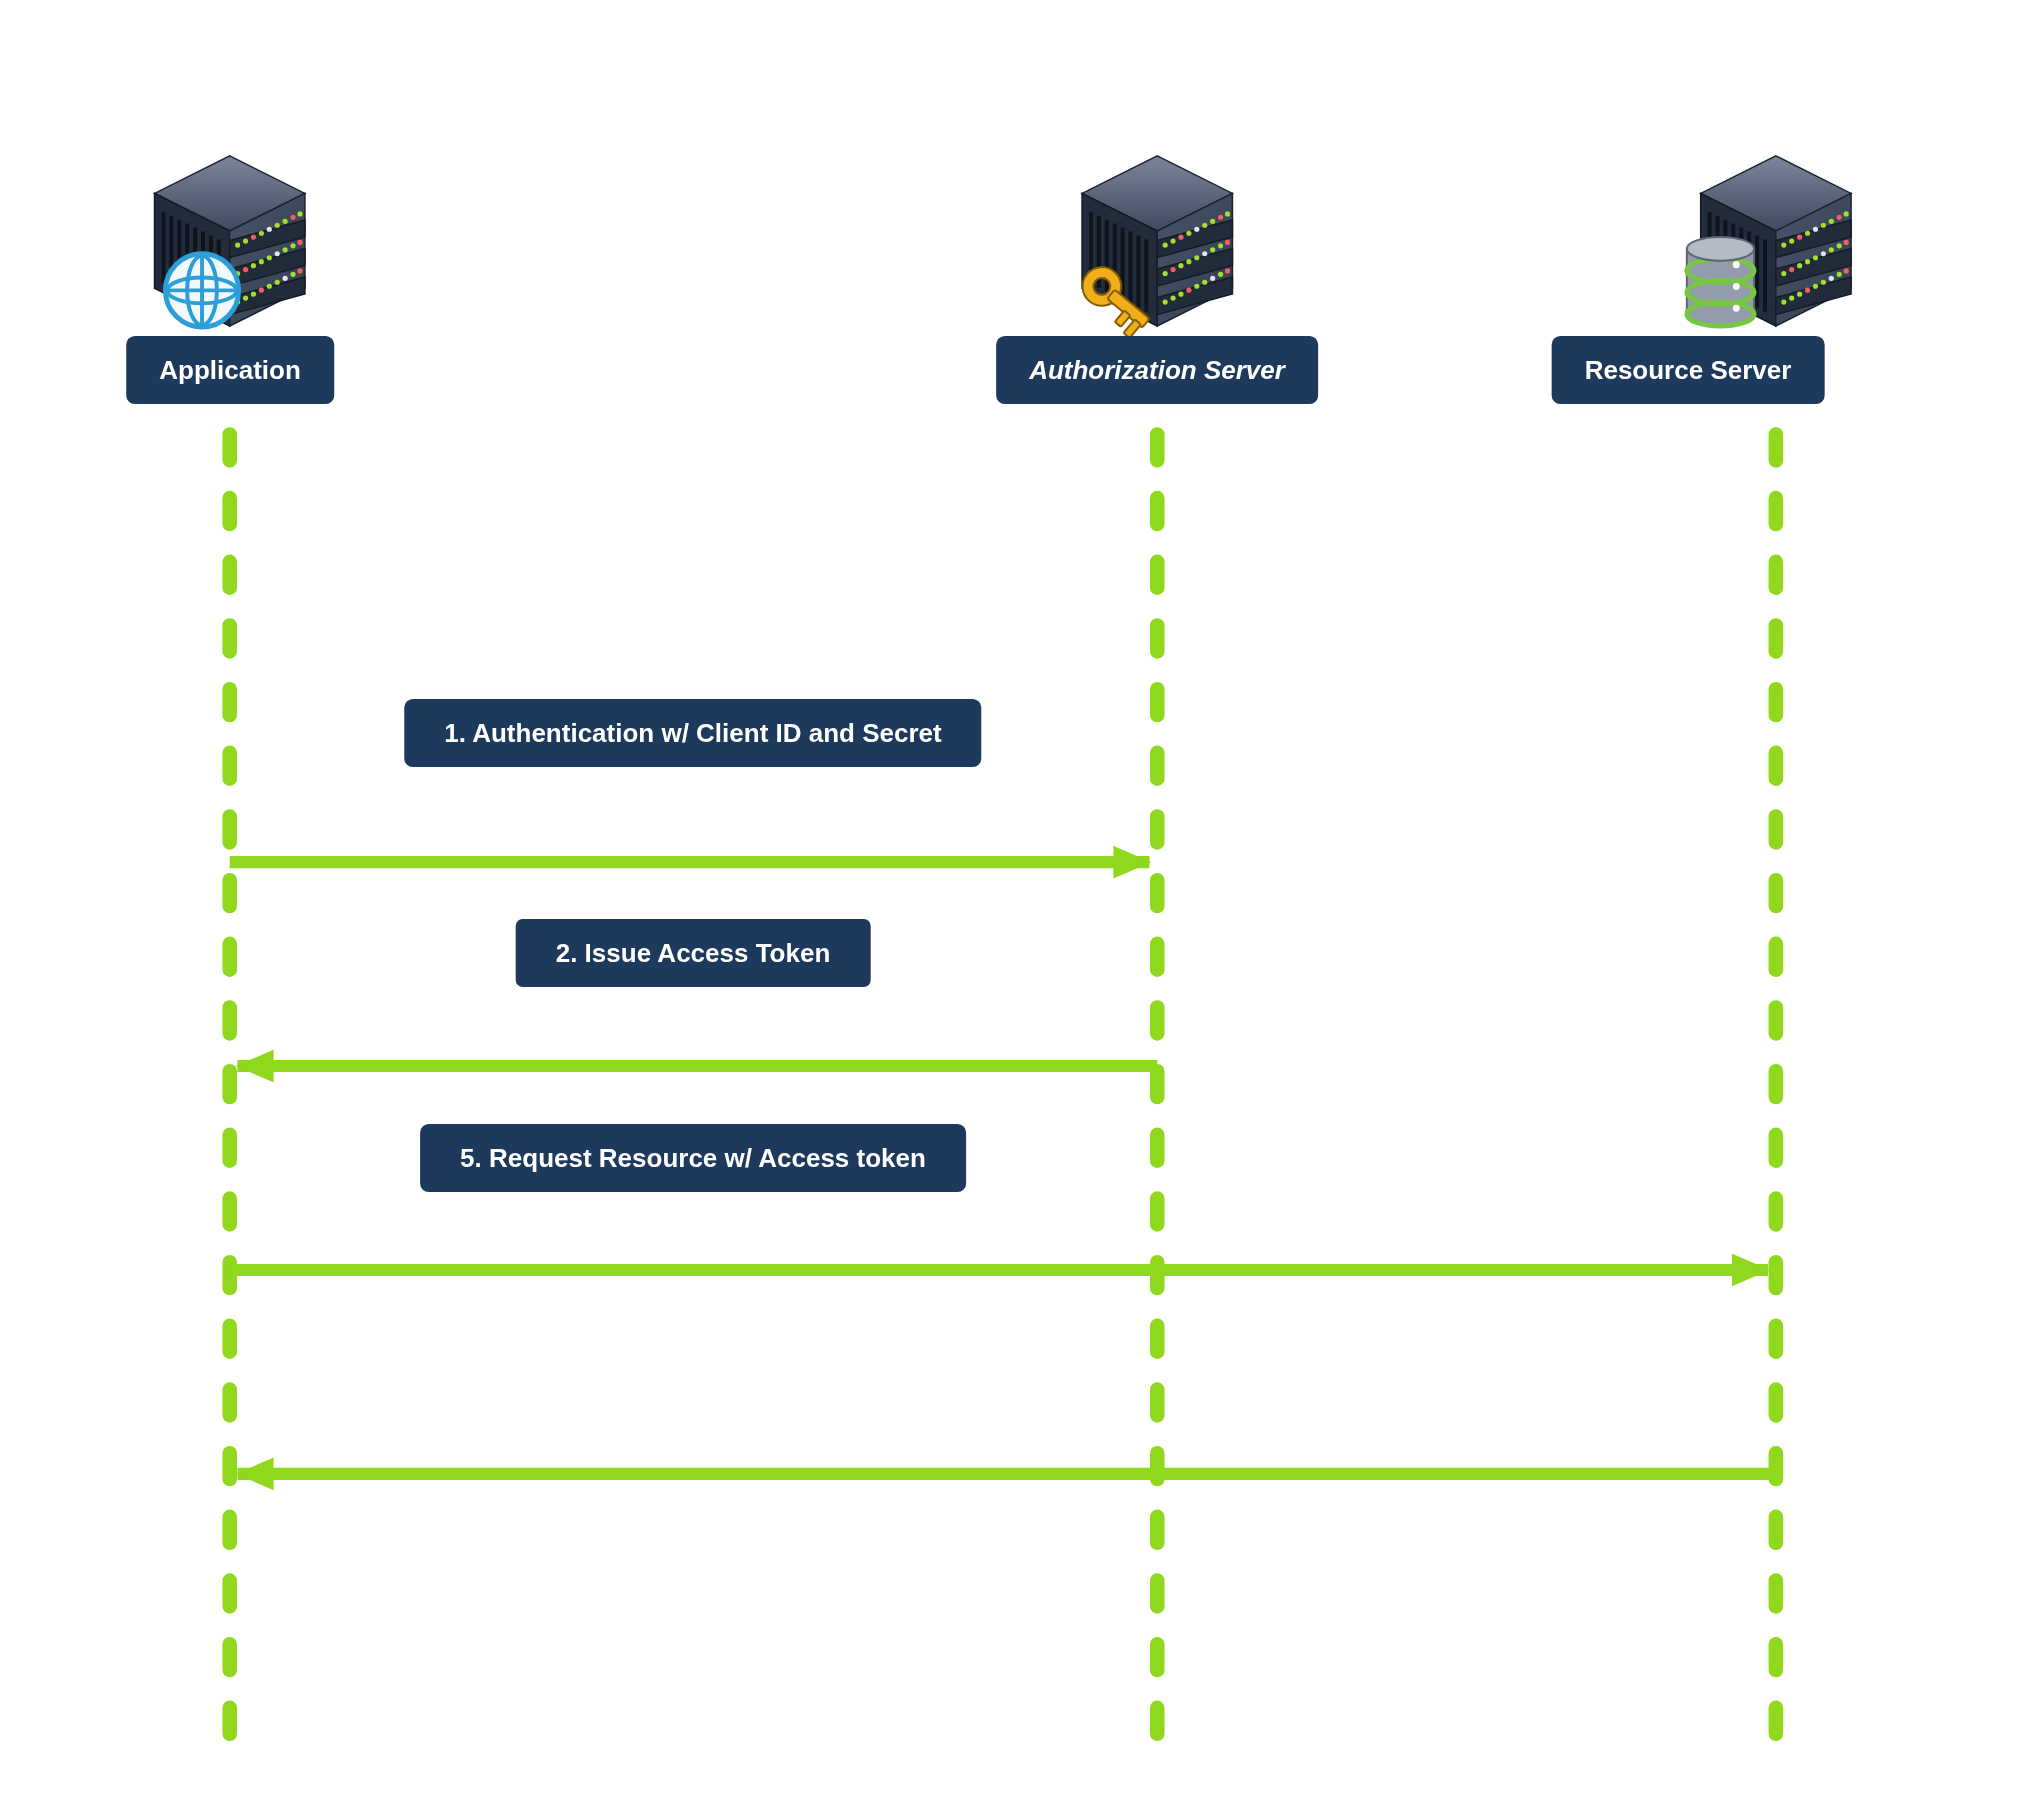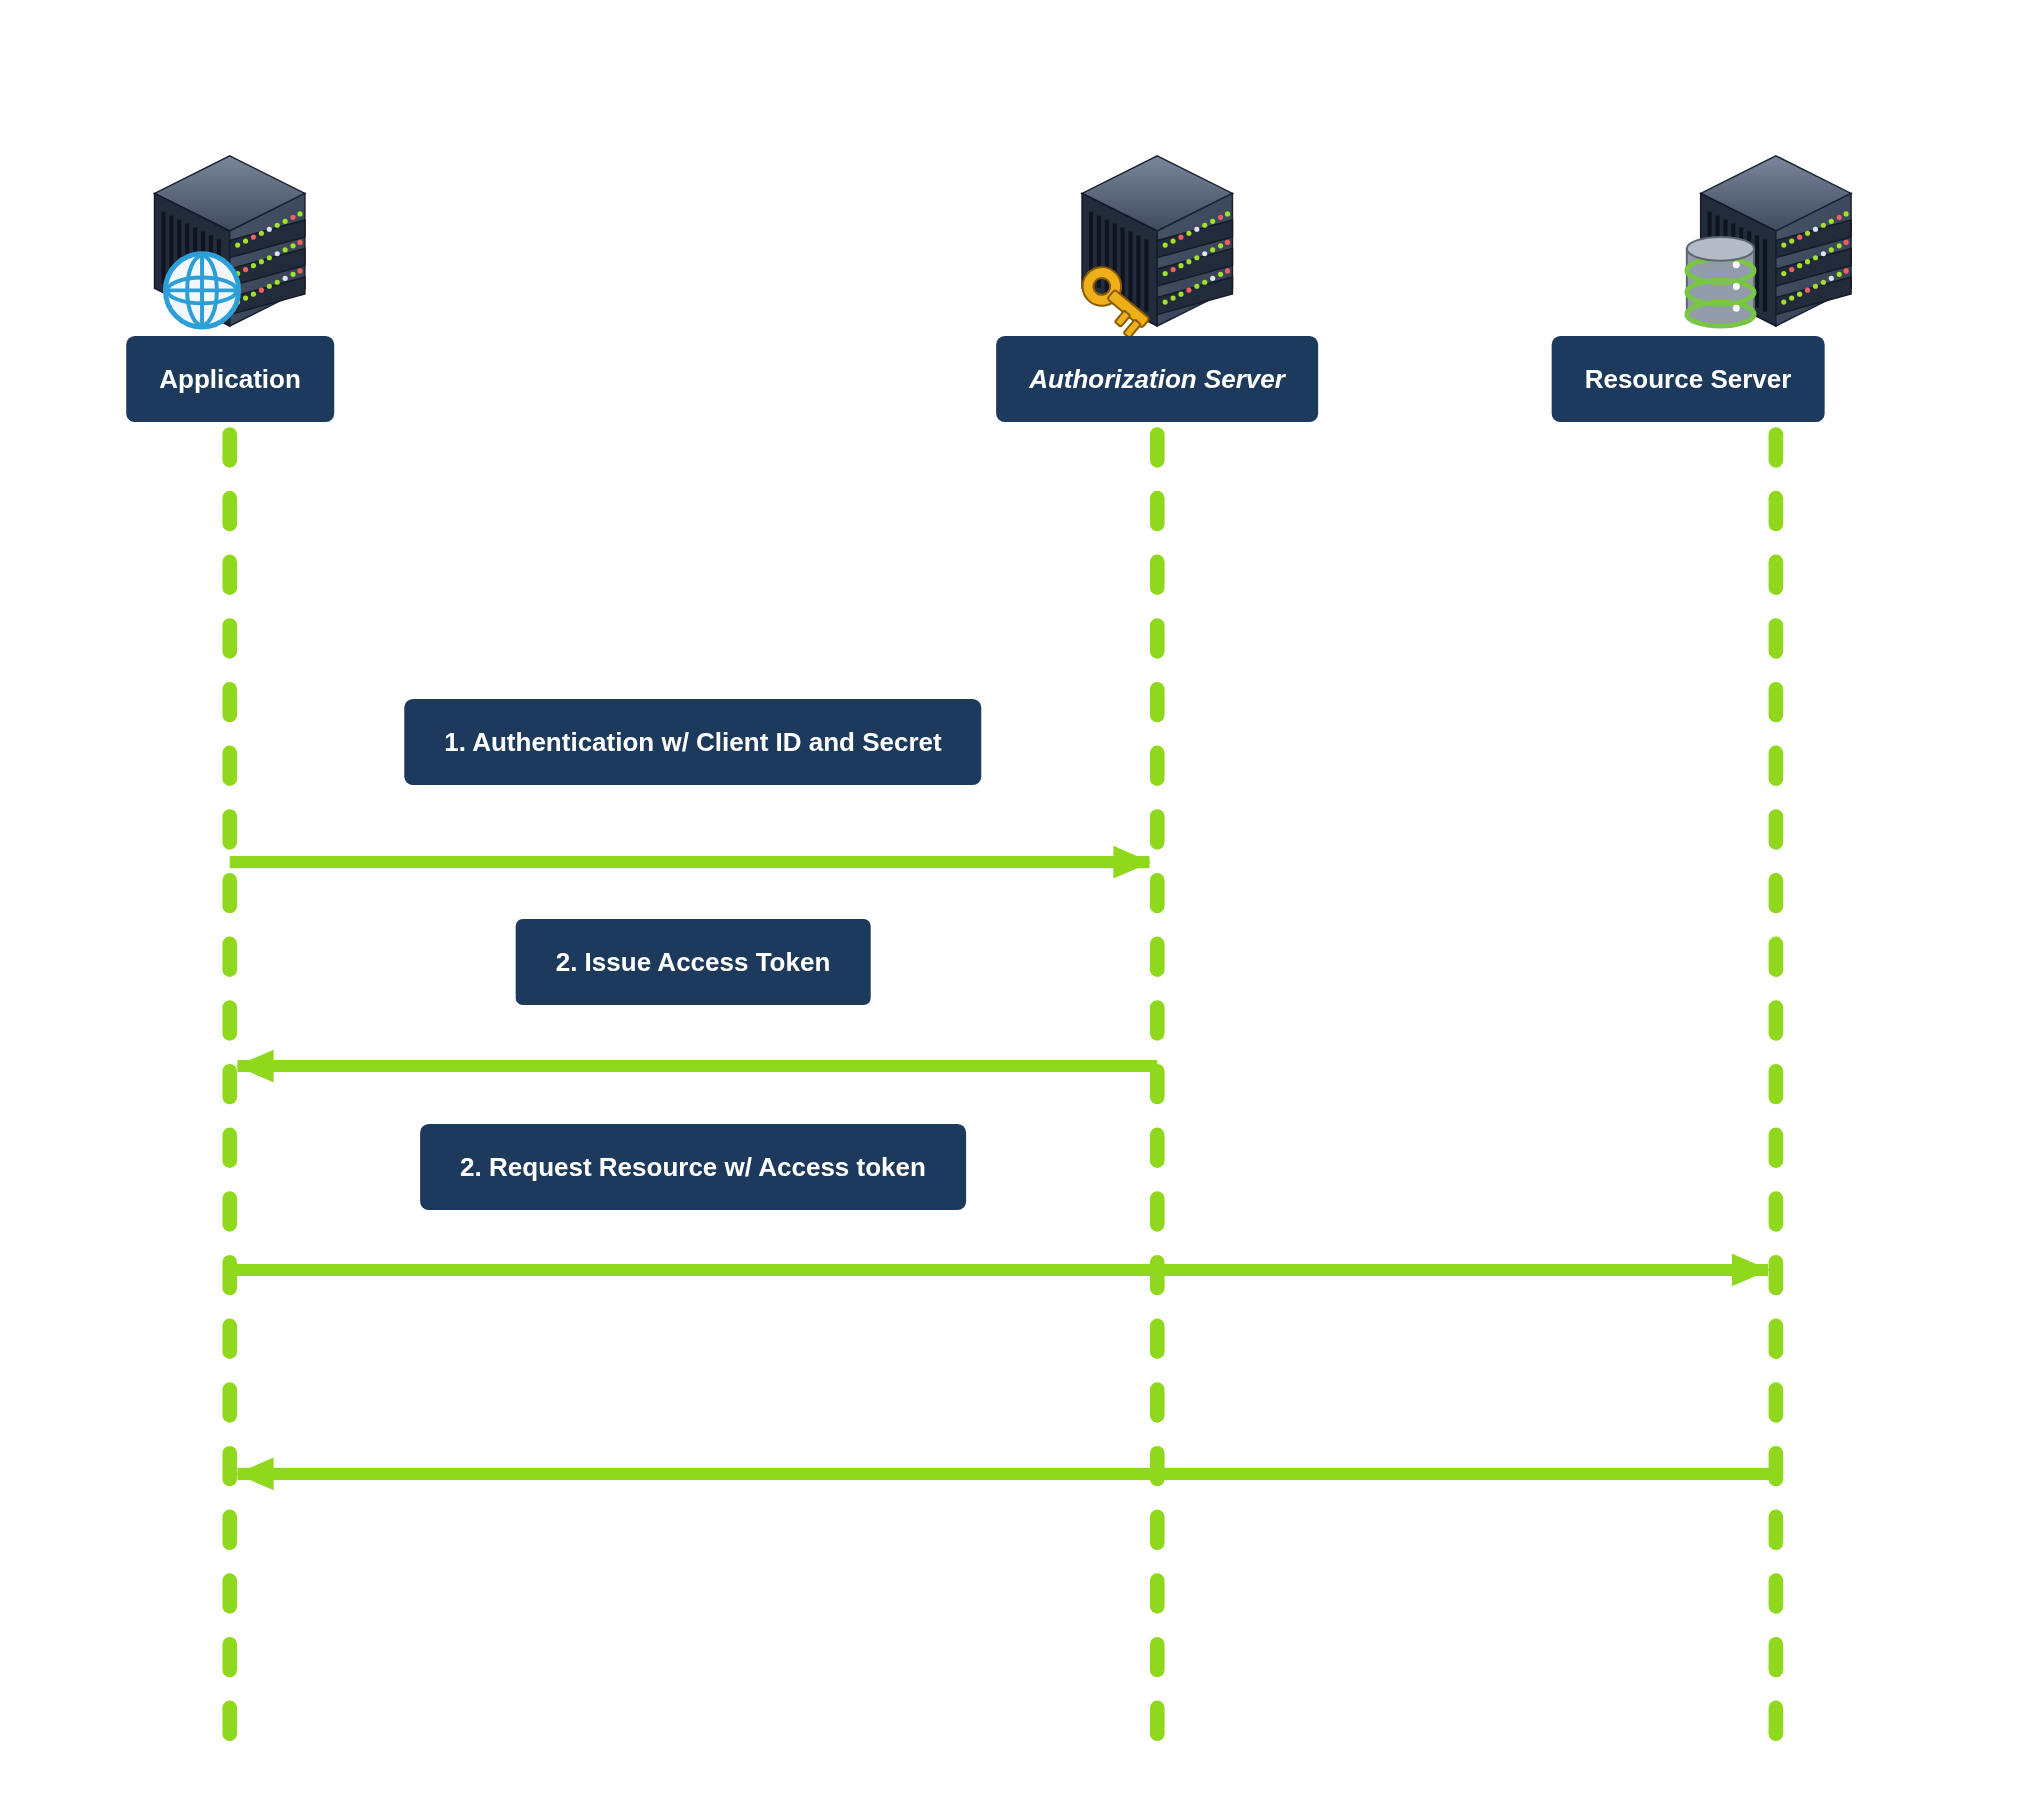--- a/index.html
+++ b/index.html
@@ -32,21 +32,21 @@
     fill: none;
   }
   #ah path { fill: var(--accent); }
   .actor-label, .msg-label {
     position: absolute;
     transform: translateX(-50%);
     background: var(--box);
     color: var(--text);
     font-weight: 700;
     font-size: 26px;
-    height: 86px;
+    height: 68px;
     display: flex;
     align-items: center;
     justify-content: center;
     border-radius: 8.6px;
     white-space: nowrap;
     z-index: 2;
   }
   .actor-label { padding: 0 33px; }
   .msg-label { padding: 12px 40px; }
 </style>
@@ -177,16 +177,16 @@
       </g>
     </g>
   </svg>
 
   <div class="actor-label" style="left:230px; top:336px;">Application</div>
   <div class="actor-label" style="left:1157px; top:336px;font-style:italic;">Authorization Server</div>
   <div class="actor-label" style="left:1688px; top:336px;">Resource Server</div>
 
   <div class="msg-label" style="left:693px; top:699px;">1. Authentication w/ Client ID and Secret</div>
   <div class="msg-label" style="left:693px; top:919px;border-radius:7px;">2. Issue Access Token</div>
-  <div class="msg-label" style="left:693px; top:1124px;">2. Request Resource w/ Access token</div>
+  <div class="msg-label" style="left:693px; top:1124px;">5. Request Resource w/ Access token</div>
 
 </div>
 
 
 </body></html>

